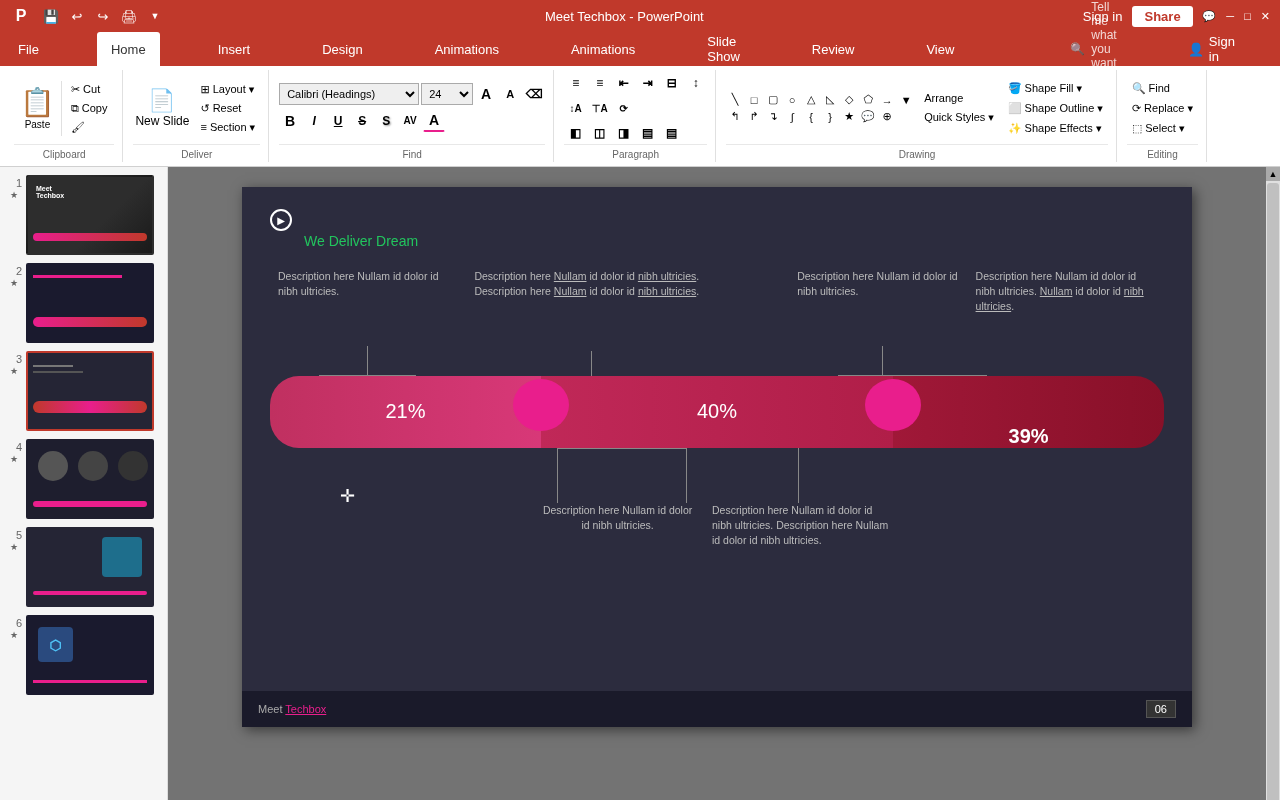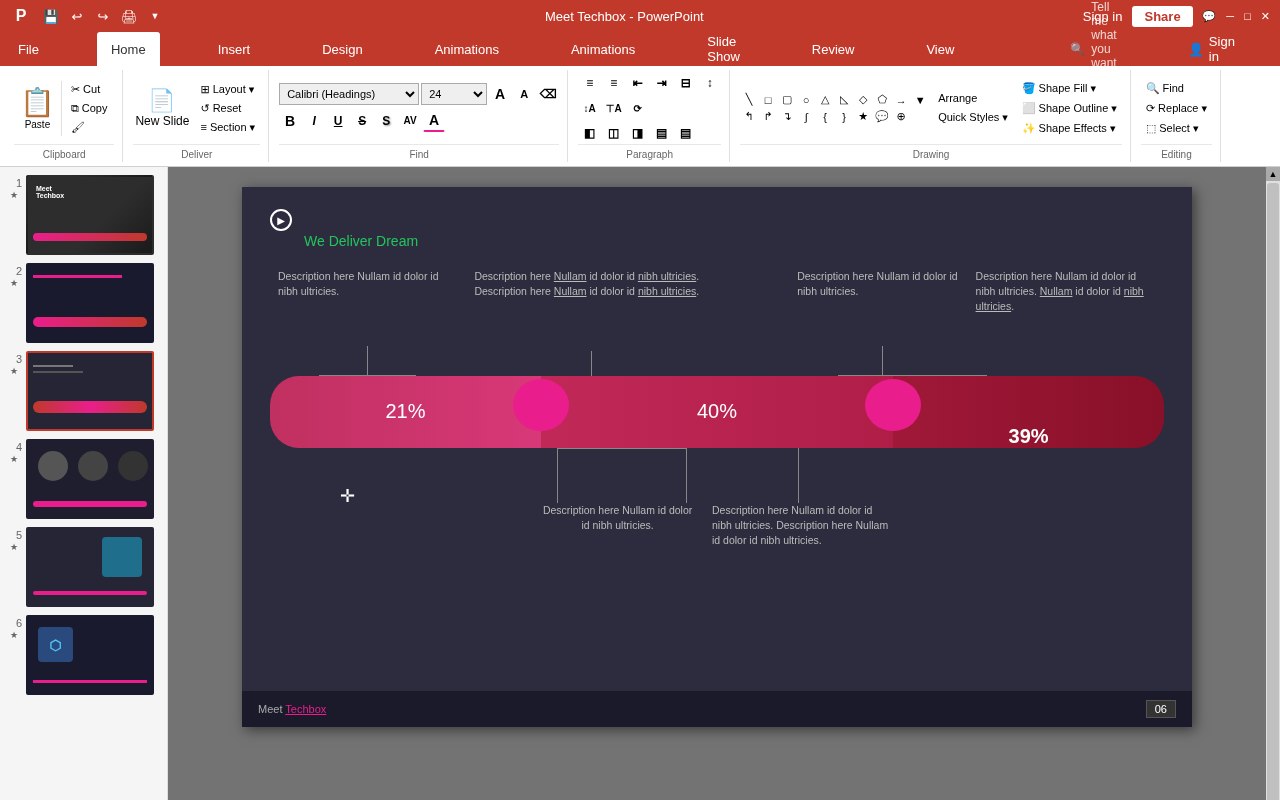--- a/index.html
+++ b/index.html
@@ -27,21 +27,21 @@
     .ribbon-tab.active { background: white; color: #333; border-radius: 3px 3px 0 0; }
     .ribbon-content { display: flex; align-items: stretch; padding: 4px 6px; min-height: 90px; gap: 2px; }
     .ribbon-group { display: flex; flex-direction: column; align-items: center; border-right: 1px solid #e0e0e0; padding: 2px 8px; min-width: 60px; }
     .ribbon-group-label { font-size: 10px; color: #666; margin-top: auto; padding-top: 4px; border-top: 1px solid #e8e8e8; width: 100%; text-align: center; }
     .ribbon-group-inner { display: flex; align-items: center; gap: 4px; flex: 1; }
     .ribbon-btn-sm { display: flex; align-items: center; gap: 3px; padding: 2px 5px; cursor: pointer; border-radius: 2px; font-size: 11px; white-space: nowrap; }
 
     
     .font-row { display: flex; align-items: center; gap: 2px; margin-bottom: 2px; }
     .font-select { width: 140px; height: 22px; font-size: 11px; border: 1px solid #aaa; padding: 0 3px; }
-    .font-size-select { width: 66px; height: 22px; font-size: 11px; border: 1px solid #aaa; padding: 0 3px; }
+    .font-size-select { width: 52px; height: 22px; font-size: 11px; border: 1px solid #aaa; padding: 0 3px; }
     .f-btn { width: 22px; height: 22px; display: flex; align-items: center; justify-content: center; border: 1px solid transparent; cursor: pointer; font-size: 12px; font-weight: bold; border-radius: 2px; }
 
     
     .main-area { display: flex; height: calc(800px - 32px - 90px - 22px); }
 
     
     .slide-panel { width: 168px; background: #f5f5f5; border-right: 1px solid #ddd; overflow-y: auto; padding: 8px 6px; }
     .slide-item { display: flex; align-items: flex-start; gap: 4px; margin-bottom: 8px; cursor: pointer; }
     .slide-num { font-size: 11px; color: #666; width: 16px; text-align: right; flex-shrink: 0; margin-top: 2px; }
     .slide-thumb { width: 128px; height: 80px; background: #2d2d2d; border: 2px solid transparent; border-radius: 2px; overflow: hidden; position: relative; display: flex; align-items: center; justify-content: center; }

